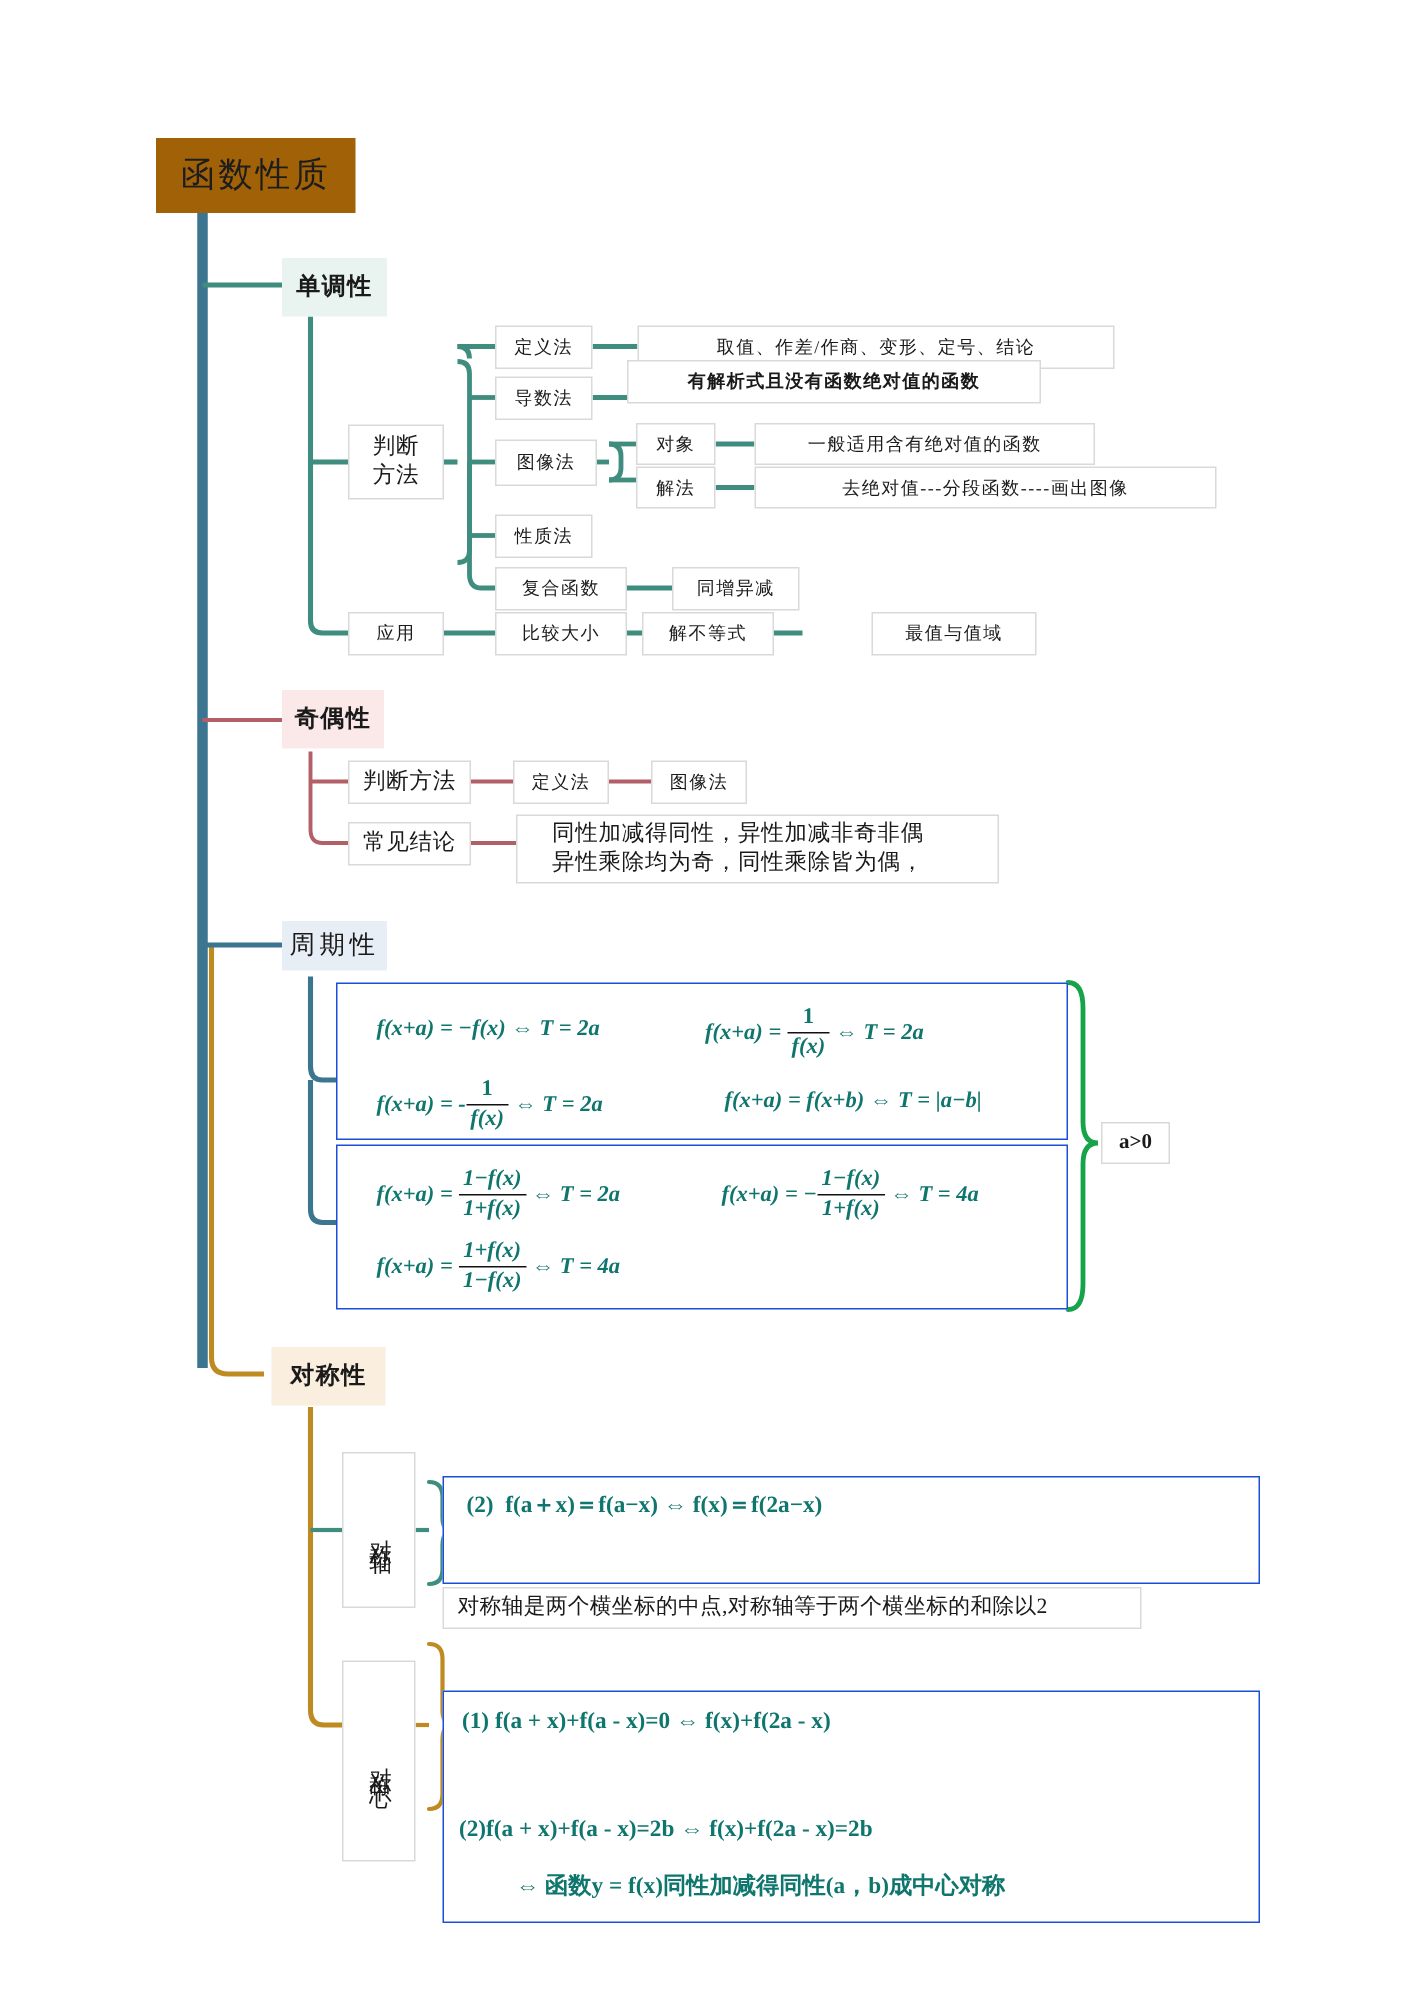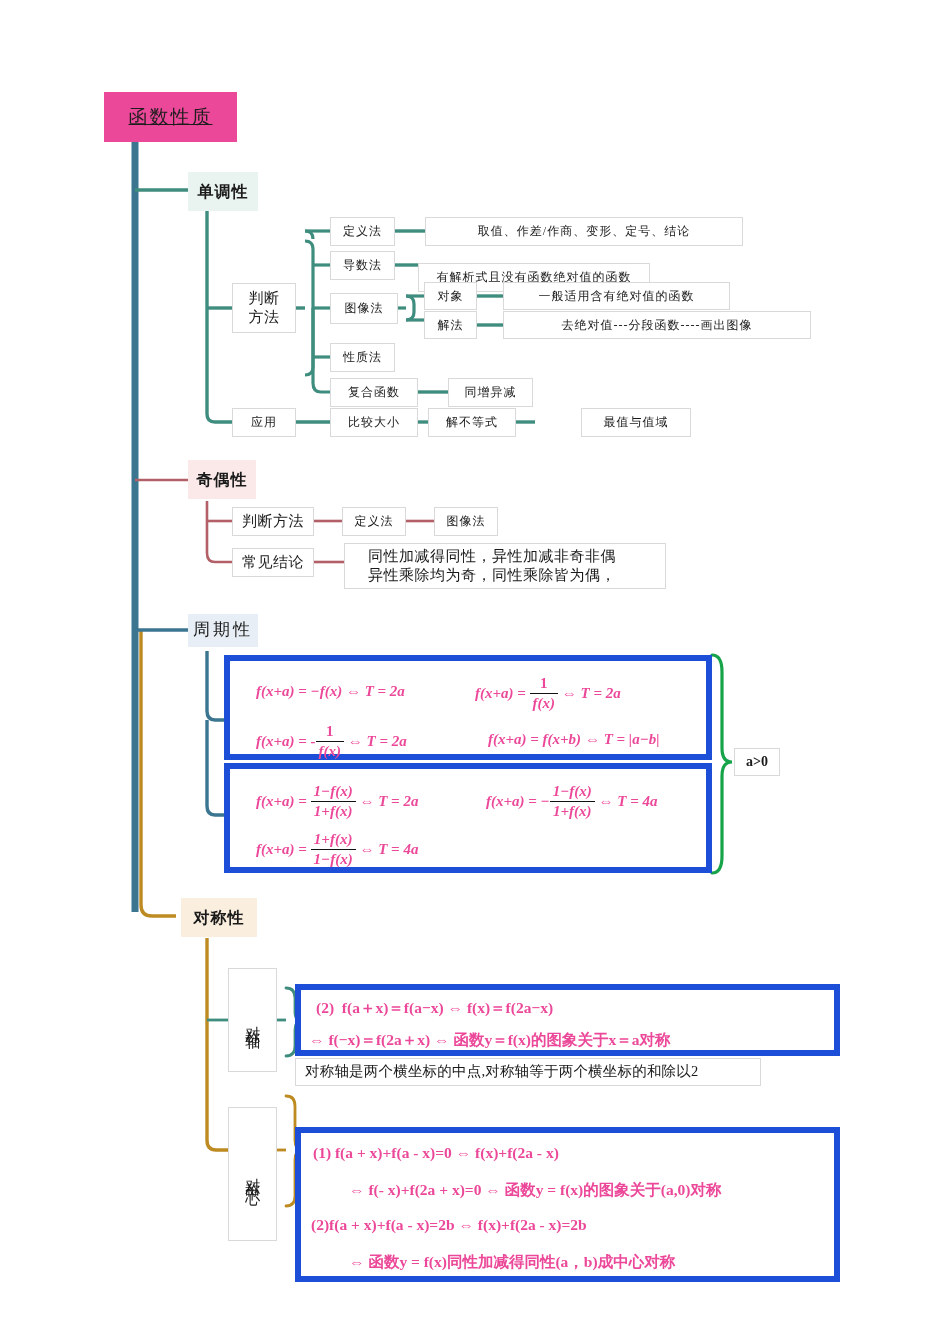--- a/index.html
+++ b/index.html
@@ -12,45 +12,45 @@
   svg#wires{position:absolute;left:0;top:0;width:950px;height:1344px;pointer-events:none;}
 
   .node{
     position:absolute;box-sizing:border-box;
     display:flex;align-items:center;justify-content:center;
     text-align:center;line-height:1.22;
     background:#ffffff;border:1px solid #d9d9d9;
     white-space:pre;
   }
   .root{
-    background:#ec4899;border:none;
-    font-size:19px;letter-spacing:2px;color:#1d1d1d;text-decoration:underline;
+    background:#a16207;border:none;
+    font-size:23px;letter-spacing:2px;color:#1d1d1d;
   }
   .lvl1{
     font-weight:bold;font-size:16px;letter-spacing:1px;border:none;
     font-family:"Liberation Sans","DejaVu Sans",sans-serif;
   }
   .lvl1.mono{background:#e9f3ef;}
   .lvl1.parity{background:#fbe9e9;}
   .lvl1.period{background:#e8eef5;font-weight:normal;font-family:"Liberation Serif",serif;font-size:17px;letter-spacing:3px;}
   .lvl1.symm{background:#faeede;}
 
   .t16{font-size:12px;letter-spacing:1px;}
   .t15{font-size:15px;letter-spacing:.5px;}
   .two-line{line-height:1.25;}
 
   .vtext{
     writing-mode:vertical-rl;text-orientation:upright;
     letter-spacing:4px;font-size:15px;
   }
   .fbox{
     position:absolute;box-sizing:border-box;
-    background:#fff;border:6px solid #1d4ed8;
+    background:#fff;border:1px solid #1d4ed8;
     font-family:"Liberation Serif","DejaVu Serif",serif;
-    color:#ec4899;
+    color:#0f766e;
     text-decoration:underline;
   }
   .fml{font-style:italic;font-weight:bold;font-size:15px;white-space:nowrap;}
   .fml .up{font-style:normal;}
   .frac{display:inline-block;vertical-align:middle;text-align:center;position:relative;top:-1px;}
   .frac .num{display:block;border-bottom:1.4px solid #111;padding:0 3px;line-height:1.25;}
   .frac .den{display:block;padding:0 3px;line-height:1.25;}
   .bfml{font-weight:bold;font-size:15.5px;white-space:nowrap;letter-spacing:0px;}
   .bfml .cn{font-family:"Liberation Sans","DejaVu Sans",sans-serif;font-weight:bold;}
   .plain{font-size:14.5px;letter-spacing:.2px;}
@@ -140,21 +140,21 @@
   <div class="node t16" style="left:330px;top:217px;width:65px;height:29px;">
     <span>定义法</span>
   </div>
   <div class="node t16" style="left:425px;top:217px;width:318px;height:29px;">
     <span>取值、作差/作商、变形、定号、结论</span>
   </div>
 
   <div class="node t16" style="left:330px;top:251px;width:65px;height:29px;">
     <span>导数法</span>
   </div>
-  <div class="node t16" style="left:418px;top:263px;width:232px;height:29px;">
+  <div class="node t16" style="left:418px;top:240px;width:276px;height:29px;font-weight:bold;">
     <span>有解析式且没有函数绝对值的函数</span>
   </div>
 
   <div class="node t16" style="left:330px;top:293px;width:68px;height:31px;">
     <span>图像法</span>
   </div>
   <div class="node t16" style="left:424px;top:282px;width:53px;height:28px;">
     <span>对象</span>
   </div>
   <div class="node t16" style="left:503px;top:282px;width:227px;height:28px;">
@@ -252,41 +252,35 @@
 
   <div class="node vtext" style="left:228px;top:968px;width:49px;height:104px;">
     <span>对称轴</span>
   </div>
 
 
   <div class="fbox" style="left:295px;top:984px;width:545px;height:72px;">
     <div class="bfml" style="position:absolute;left:15px;top:8px;">
       (2)&nbsp; f(a＋x)＝f(a−x) ⇔ f(x)＝f(2a−x)
     </div>
-    <div class="bfml" style="position:absolute;left:8px;top:40px;">
-      ⇔ f(−x)＝f(2a＋x) ⇔ <span class="cn">函数</span>y＝f(x)<span class="cn">的图象关于</span>x＝a<span class="cn">对称</span>
-    </div>
   </div>
 
   <div class="node plain" style="left:295px;top:1058px;width:466px;height:28px;justify-content:flex-start;padding-left:9px;">
     <span>对称轴是两个横坐标的中点,对称轴等于两个横坐标的和除以2</span>
   </div>
 
   <div class="node vtext" style="left:228px;top:1107px;width:49px;height:134px;">
     <span>对称中心</span>
   </div>
 
 
   <div class="fbox" style="left:295px;top:1127px;width:545px;height:155px;padding-left:20px;">
     <div class="bfml" style="position:absolute;left:12px;top:11px;">
       (1) f(a + x)+f(a - x)=0 ⇔ f(x)+f(2a - x)
     </div>
-    <div class="bfml" style="position:absolute;left:48px;top:47px;">
-      ⇔ f(- x)+f(2a + x)=0 ⇔ <span class="cn">函数</span>y = f(x)<span class="cn">的图象关于</span>(a,0)<span class="cn">对称</span>
-    </div>
     <div class="bfml" style="position:absolute;left:10px;top:83px;">
       (2)f(a + x)+f(a - x)=2b ⇔ f(x)+f(2a - x)=2b
     </div>
     <div class="bfml" style="position:absolute;left:48px;top:119px;">
       ⇔ <span class="cn">函数</span>y = f(x)<span class="cn">同性加减得同性</span>(a，b)<span class="cn">成中心对称</span>
     </div>
   </div>
 
 </div>
 

